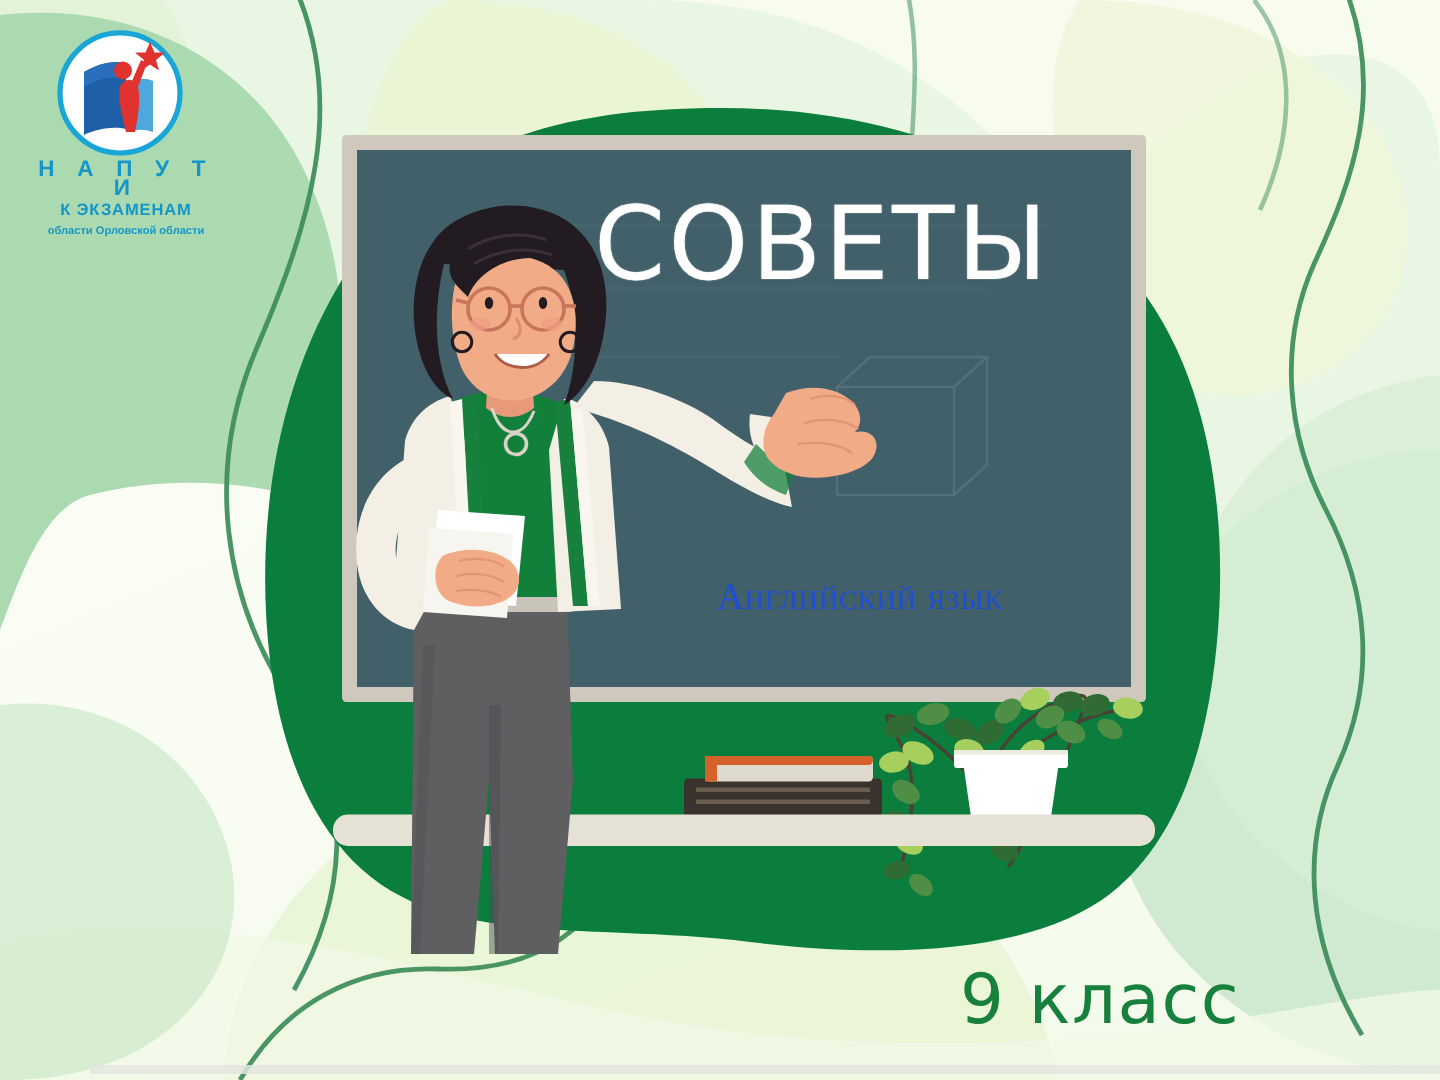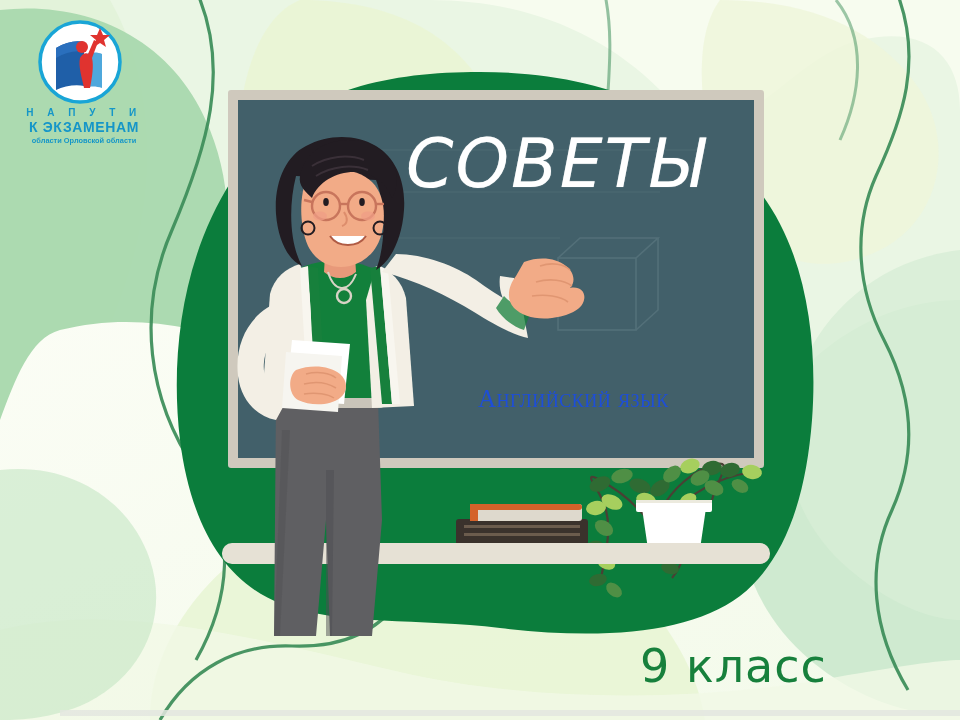--- a/index.html
+++ b/index.html
@@ -7,28 +7,28 @@
   #stage{
     position:relative;width:960px;height:720px;overflow:hidden;
     background:#eef8ea;
   }
   #stage svg.layer{position:absolute;left:0;top:0;width:960px;height:720px;}
 
   
   .logo-wrap{position:absolute;left:14px;top:14px;width:140px;height:130px;}
   .logo-mark{position:absolute;left:20px;top:0;width:92px;height:92px;}
   .logo-text{position:absolute;left:0;top:92px;width:140px;text-align:center;}
-  .logo-l1{font-size:10px;font-weight:700;letter-spacing:5.5px;color:#1596c8;line-height:13px;}
-  .logo-l2{font-size:14px;font-weight:700;letter-spacing:0.6px;color:#1596c8;line-height:16px;}
+  .logo-l1{font-size:15px;font-weight:700;letter-spacing:5.5px;color:#1596c8;line-height:13px;}
+  .logo-l2{font-size:11px;font-weight:700;letter-spacing:0.6px;color:#1596c8;line-height:16px;}
   .logo-l3{font-size:7.4px;font-weight:700;color:#1596c8;line-height:9px;margin-top:1px;}
 
   
   .board-title{
-    position:absolute;left:406px;top:124px;width:330px;height:80px;
-    color:#ffffff;font-size:68px;font-weight:400;font-style:italic;
+    position:absolute;left:396px;top:124px;width:330px;height:80px;
+    color:#ffffff;font-size:68px;font-weight:400;
     letter-spacing:2px;line-height:80px;white-space:nowrap;
     font-family:"DejaVu Sans",sans-serif;
     text-shadow:0 0 1px rgba(255,255,255,.55);
   }
   .board-sub{
     position:absolute;left:404px;top:198px;width:330px;height:46px;
     color:#f2f4f2;font-size:36px;font-style:italic;font-weight:400;
     letter-spacing:1px;line-height:46px;white-space:nowrap;
     font-family:"DejaVu Sans",sans-serif;
   }

